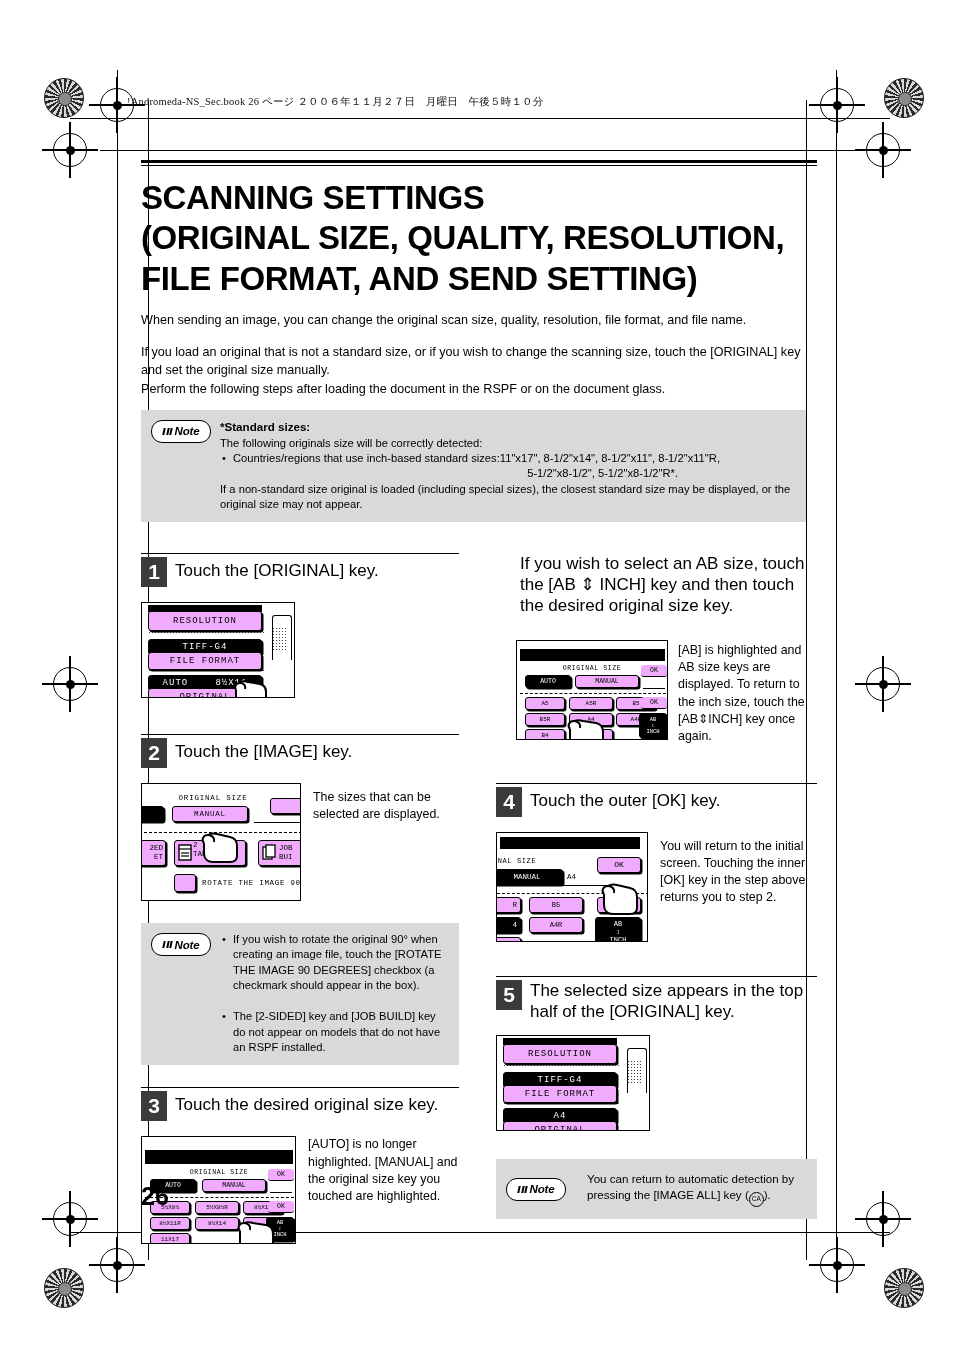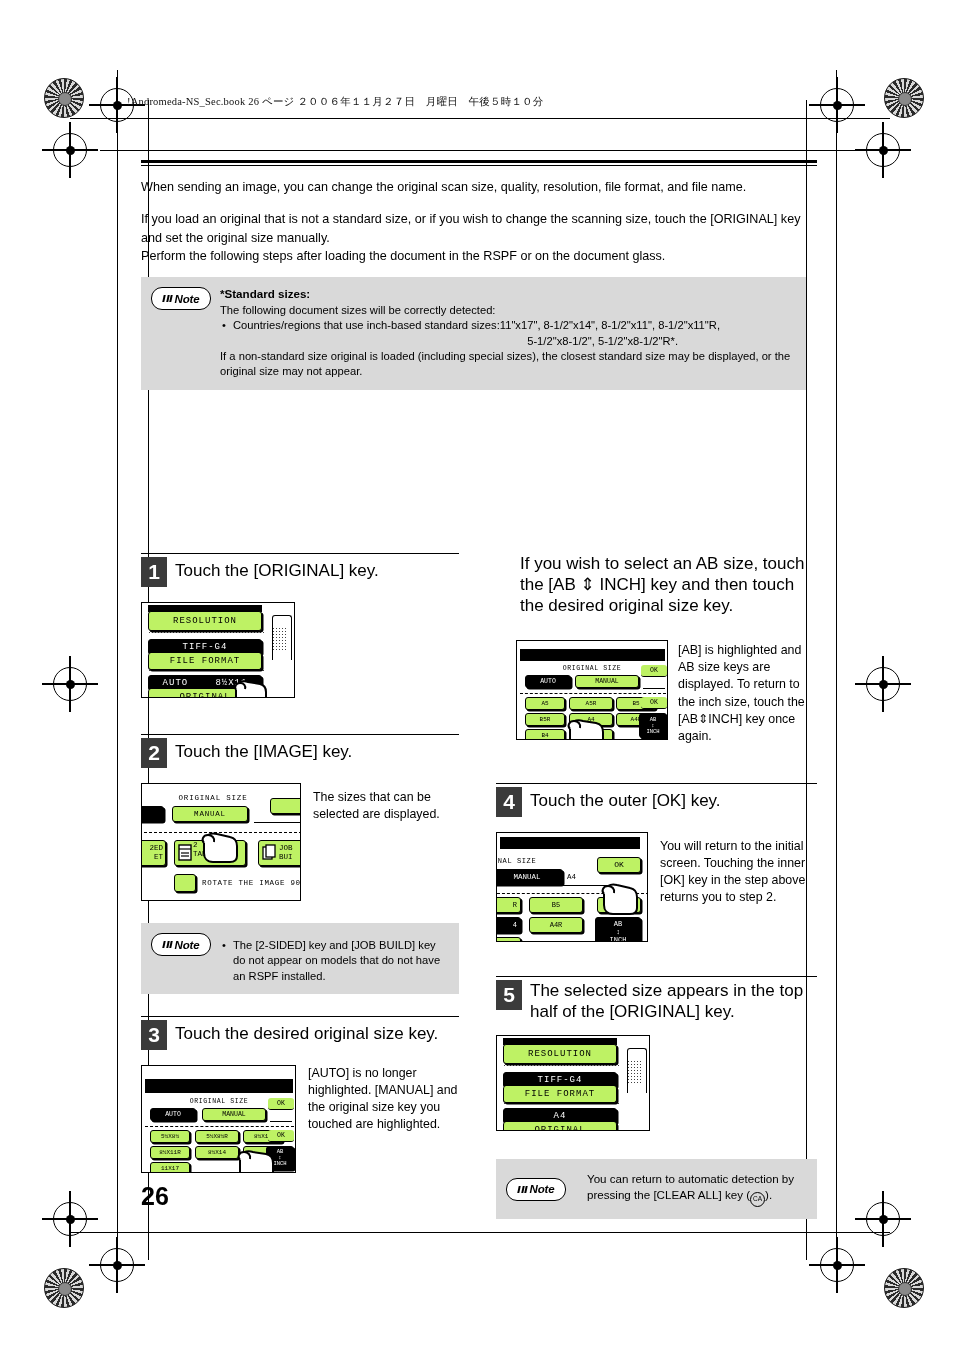--- a/index.html
+++ b/index.html
@@ -219,21 +219,21 @@
     box-sizing: border-box;
     flex: 0 0 auto;
     overflow: hidden;
     font-family: "Liberation Mono", monospace;
   }
   .p-inner { position: absolute; inset: 0; }
   .lcd-key {
     position: absolute;
     border: 1.2px solid #000;
     border-radius: 3px;
-    background: #bef264;
+    background: #f0abfc;
     box-sizing: border-box;
     display: flex;
     align-items: center;
     justify-content: center;
     text-align: center;
     box-shadow: 1.5px 1.5px 0 0 #000;
   }
   .lcd-key.hl { background: #000; color: #fff; }
   .lcd-lab {
     position: absolute;
@@ -323,37 +323,42 @@
 <div class="cropline" style="left:100px; top:150px; width:760px; height:1.4px;"></div>
 <div class="cropline" style="left:148px; top:100px; width:1.4px; height:1160px;"></div>
 <div class="cropline" style="left:806px; top:100px; width:1.4px; height:1160px;"></div>
 
 <div class="file-header">!Andromeda-NS_Sec.book  26 ページ  ２００６年１１月２７日　月曜日　午後５時１０分</div>
 
 <div class="content">
 
   <div class="rule-double"></div>
 
+  <h1 class="title">
+    <span>SCANNING SETTINGS</span><br>
+    <span>(ORIGINAL SIZE, QUALITY, RESOLUTION,</span><br>
+    <span>FILE FORMAT, AND SEND SETTING)</span>
+  </h1>
 
   <p class="intro">When sending an image, you can change the original scan size, quality, resolution, file format, and file name.</p>
 
 
   <p class="body">
     <span>If you load an original that is not a standard size, or if you wish to change the scanning size, touch the [ORIGINAL] key and set the original size manually.</span><br>
     <span>Perform the following steps after loading the document in the RSPF or on the document glass.</span>
   </p>
 
   <div class="note-box" style="width:665px;">
     <div class="note-badge">
         <span class="pen"></span>
         <span>Note</span>
       </div>
     <div class="note-body">
       <span class="hd">*Standard sizes:</span>
-      <span>The following document sizes will be correctly detected:</span>
+      <span>The following originals size will be correctly detected:</span>
       <ul>
         <li>
           <span>Countries/regions that use inch-based standard sizes:11"x17", 8-1/2"x14", 8-1/2"x11", 8-1/2"x11"R,</span>
           <span class="indent">5-1/2"x8-1/2", 5-1/2"x8-1/2"R*.</span>
         </li>
       </ul>
       <span>If a non-standard size original is loaded (including special sizes), the closest standard size may be displayed, or the original size may not appear.</span>
     </div>
   </div>
 </div>
@@ -465,21 +470,22 @@
       </div>
     </div>
 
     <div class="note-box" style="width:318px;margin-top:22px;">
       <div class="note-badge">
           <span class="pen"></span>
           <span>Note</span>
         </div>
       <div class="note-body">
         <ul>
-          <li style="margin-top:6px;">The [2-SIDED] key and [JOB BUILD] key do not appear on models that do not have an RSPF installed.</li>
+          <li>If you wish to rotate the original 90° when creating an image file, touch the [ROTATE THE IMAGE 90 DEGREES] checkbox (a checkmark should appear in the box).</li>
+          <li style="margin-top:16px;">The [2-SIDED] key and [JOB BUILD] key do not appear on models that do not have an RSPF installed.</li>
         </ul>
       </div>
     </div>
 
     <div style="margin-top:22px;">
       <div class="step-head">
         <div class="step-num">3</div>
         <div class="step-title">Touch the desired original size key.</div>
       </div>
       <div class="step-body">
@@ -713,20 +719,20 @@
       </div>
     </div>
 
     <div class="note-box" style="width:321px;margin-top:28px;align-items:center;padding:12px 10px;">
       <div class="note-badge">
           <span class="pen"></span>
           <span>Note</span>
         </div>
       <div class="note-body" style="font-size:11.6px;padding-left:12px;">
         <span>You can return to automatic detection by</span><br>
-        <span>pressing the [CLEAR ALL] key (</span><span class="ca-icon" style="display:inline-block;width:13px;height:13px;border:1.2px solid #000;border-radius:50%;font-size:6.5px;line-height:11px;text-align:center;vertical-align:-2px;font-family:'Liberation Sans',sans-serif;"><span>CA</span></span><span>).</span>
+        <span>pressing the [IMAGE ALL] key (</span><span class="ca-icon" style="display:inline-block;width:13px;height:13px;border:1.2px solid #000;border-radius:50%;font-size:6.5px;line-height:11px;text-align:center;vertical-align:-2px;font-family:'Liberation Sans',sans-serif;"><span>CA</span></span><span>).</span>
       </div>
     </div>
 
   </div>
 </div>
 
 <div class="page-number">26</div>
 
 </body></html>

